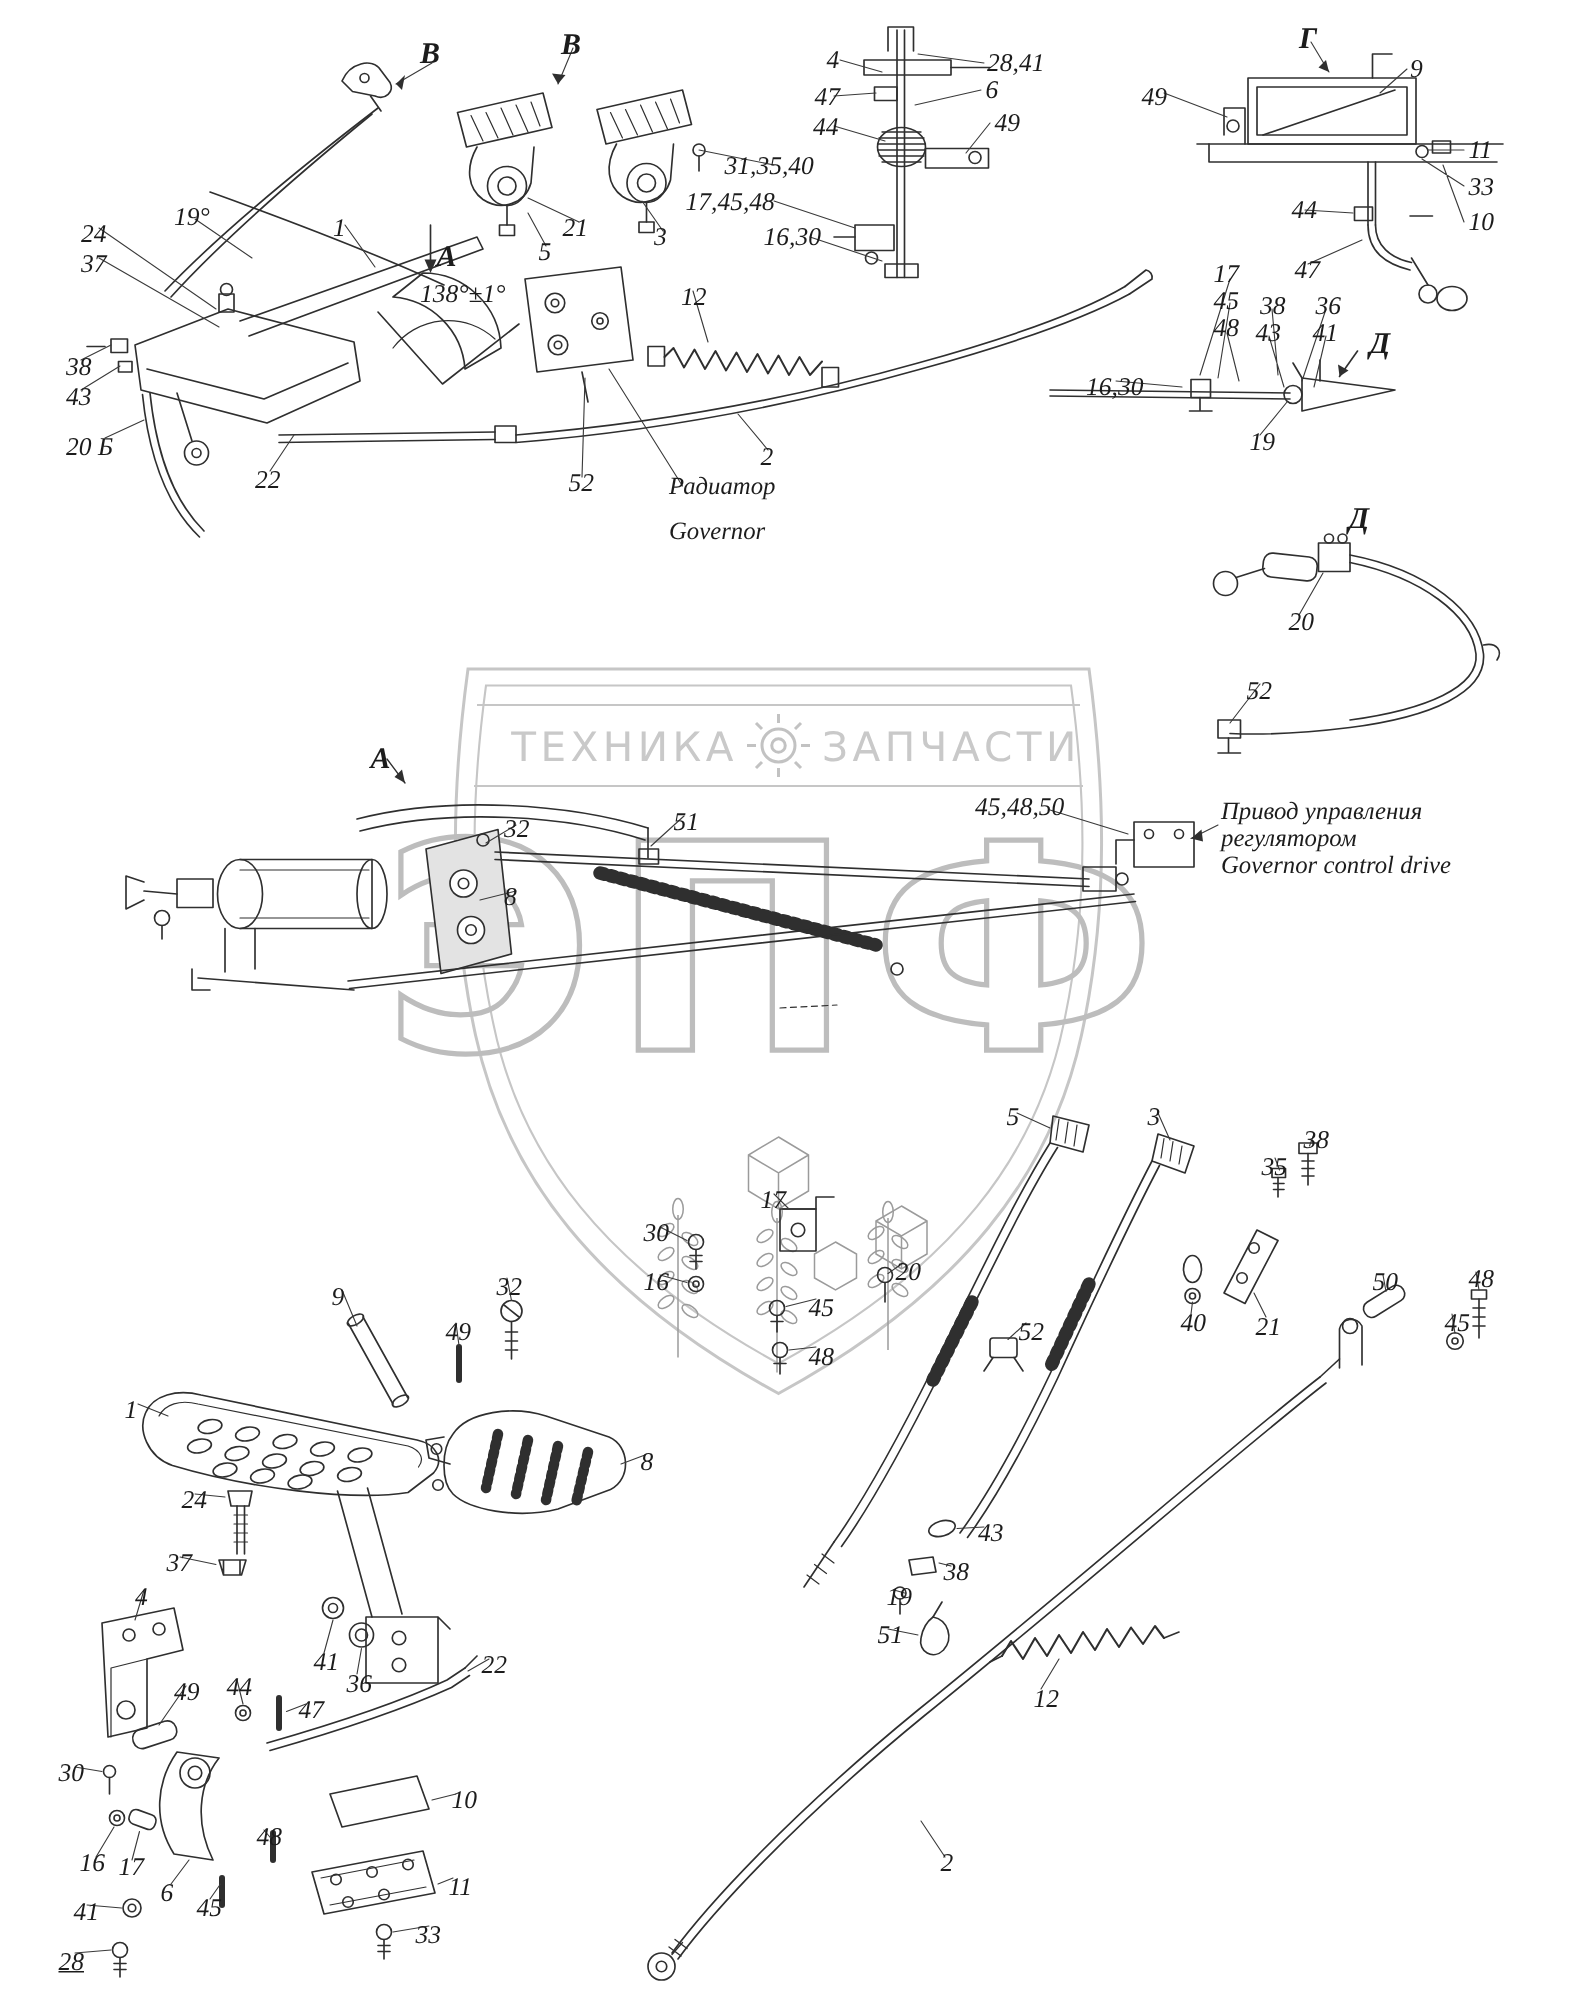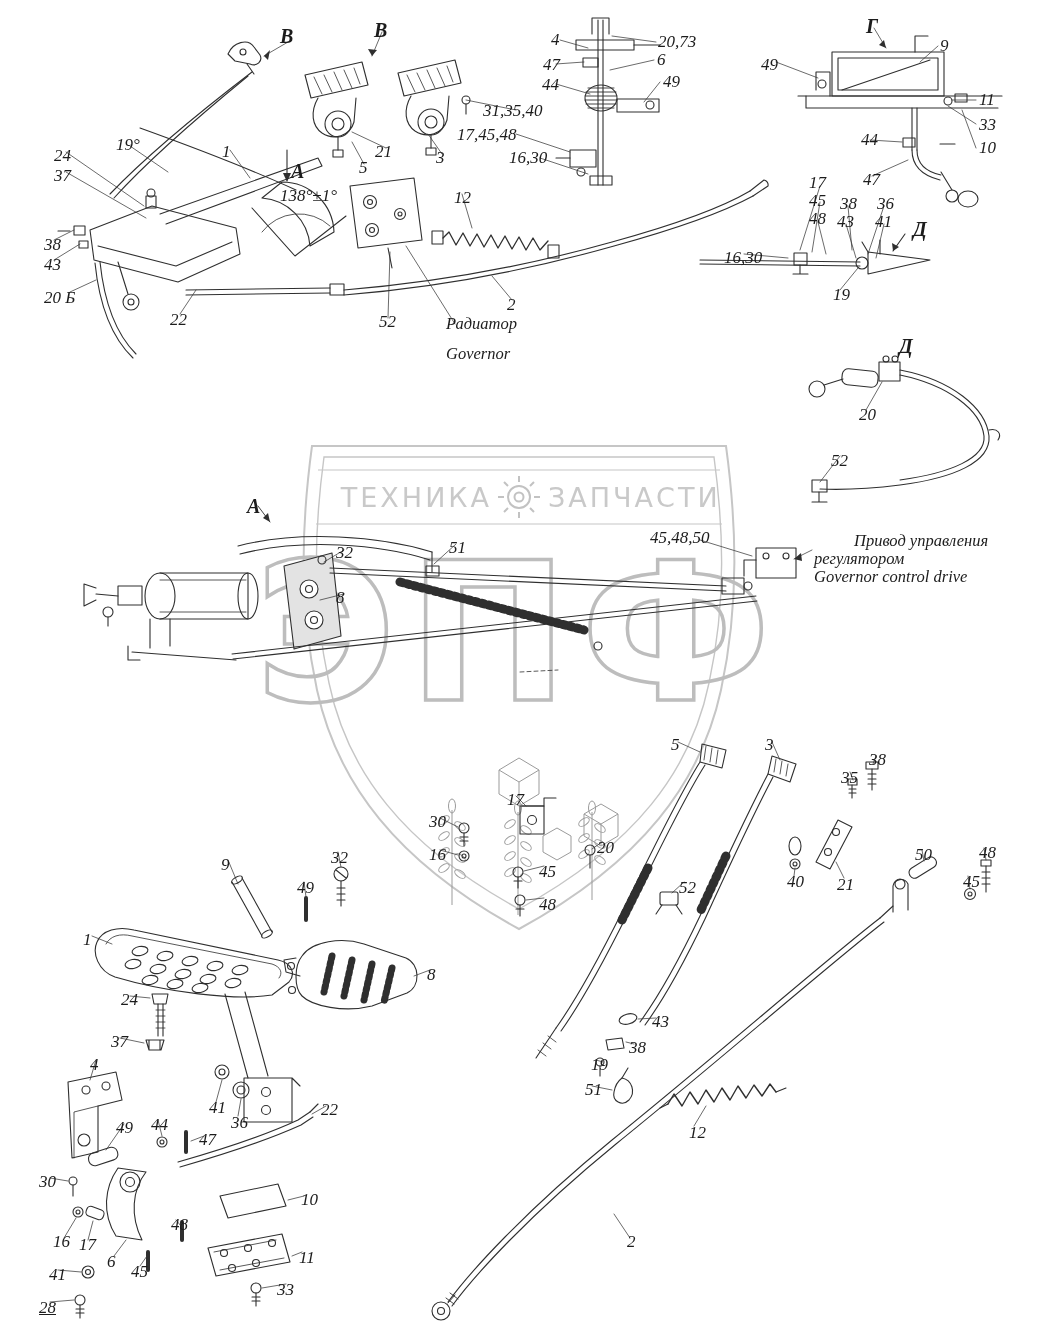--- a/index.html
+++ b/index.html
@@ -414,21 +414,21 @@
       <polygon points="794,559 801,553 802,561"></polygon>
     </g>
   </g>
 </svg>
 
 <div class="labels">
       <span class="lbl view" style="left: 280px; top: 26px;">В</span>
       <span class="lbl view" style="left: 374px; top: 20px;">В</span>
       <span class="lbl view" style="left: 866px; top: 16px;">Г</span>
       <span class="lbl num" style="left: 551px; top: 31px;">4</span>
-      <span class="lbl num" style="left: 658px; top: 33px;">20,73</span>
+      <span class="lbl num" style="left: 658px; top: 33px;">28,41</span>
       <span class="lbl num" style="left: 543px; top: 56px;">47</span>
       <span class="lbl num" style="left: 657px; top: 51px;">6</span>
       <span class="lbl num" style="left: 542px; top: 76px;">44</span>
       <span class="lbl num" style="left: 663px; top: 73px;">49</span>
       <span class="lbl num" style="left: 761px; top: 56px;">49</span>
       <span class="lbl num" style="left: 940px; top: 37px;">9</span>
       <span class="lbl num" style="left: 979px; top: 91px;">11</span>
       <span class="lbl num" style="left: 979px; top: 116px;">33</span>
       <span class="lbl num" style="left: 861px; top: 131px;">44</span>
       <span class="lbl num" style="left: 979px; top: 139px;">10</span>
@@ -464,21 +464,21 @@
       <span class="lbl num" style="left: 507px; top: 296px;">2</span>
       <span class="lbl ann" style="left: 446px; top: 316px;">Радиатор</span>
       <span class="lbl ann" style="left: 446px; top: 346px;">Governor</span>
       <span class="lbl view" style="left: 899px; top: 336px;">Д</span>
       <span class="lbl num" style="left: 859px; top: 406px;">20</span>
       <span class="lbl num" style="left: 831px; top: 452px;">52</span>
       <span class="lbl view" style="left: 247px; top: 496px;">А</span>
       <span class="lbl num" style="left: 336px; top: 544px;">32</span>
       <span class="lbl num" style="left: 449px; top: 539px;">51</span>
       <span class="lbl num" style="left: 650px; top: 529px;">45,48,50</span>
-      <span class="lbl ann" style="left: 814px; top: 533px; margin-left: 40px;">Привод управления</span>
+      <span class="lbl ann" style="left: 814px; top: 533px;">Привод управления</span>
       <span class="lbl ann" style="left: 814px; top: 551px;">регулятором</span>
       <span class="lbl ann" style="left: 814px; top: 569px;">Governor control drive</span>
       <span class="lbl num" style="left: 336px; top: 589px;">8</span>
       <span class="lbl num" style="left: 671px; top: 736px;">5</span>
       <span class="lbl num" style="left: 765px; top: 736px;">3</span>
       <span class="lbl num" style="left: 869px; top: 751px;">38</span>
       <span class="lbl num" style="left: 841px; top: 769px;">35</span>
       <span class="lbl num" style="left: 507px; top: 791px;">17</span>
       <span class="lbl num" style="left: 429px; top: 813px;">30</span>
       <span class="lbl num" style="left: 429px; top: 846px;">16</span>

